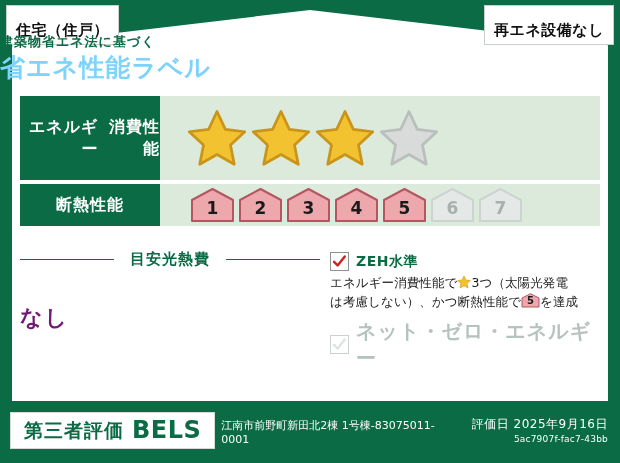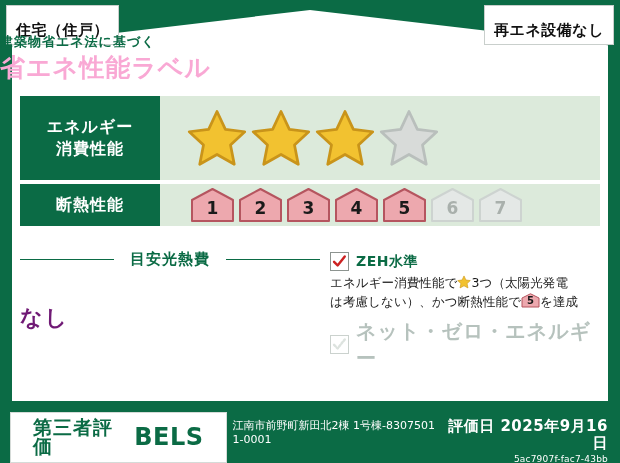--- a/index.html
+++ b/index.html
@@ -24,36 +24,36 @@
   .roof{
     position:absolute;left:12px;top:10px;width:596px;height:80px;
     background:#ffffff;
     clip-path:polygon(50% 0%, 100% 44%, 100% 100%, 0% 100%, 0% 44%);
   }
   .title-wrap{
     position:absolute;left:0;top:34px;width:620px;
     pointer-events:none;
   }
   .title-sub{font-size:13px;font-weight:700;color:#0b6b45;letter-spacing:1px;line-height:1.2;}
-  .title-main{font-size:25px;font-weight:700;color:#f9a8d4;letter-spacing:1px;line-height:1.25;margin-top:2px;}
+  .title-main{font-size:25px;font-weight:700;color:#7dd3fc;letter-spacing:1px;line-height:1.25;margin-top:2px;}
 
   
   .card{
     position:absolute;left:12px;top:88px;width:596px;height:313px;
     background:#ffffff;box-sizing:border-box;
   }
 
   
   .row{display:flex;align-items:stretch;}
   .row-energy{position:absolute;left:8px;top:8px;width:580px;height:84px;}
   .row-insul{position:absolute;left:8px;top:96px;width:580px;height:42px;}
 
   .row-head{
     width:140px;flex:0 0 140px;background:#0b6b45;color:#fff;
-    display:flex;flex-direction:column;align-items:center;justify-content:center;
+    display:flex;align-items:center;justify-content:center;
     font-size:16px;font-weight:700;letter-spacing:1px;line-height:1.35;text-align:right;
   }
   .row-head .ln{display:block;}
   .row-body{
     flex:1 1 auto;background:#dceadb;display:flex;align-items:center;
     padding-left:26px;box-sizing:border-box;
   }
   .row-insul .row-body{padding-left:30px;}
 
   
@@ -117,32 +117,32 @@
   }
   .nze-label{font-size:20px;font-weight:700;color:#b6c2bd;letter-spacing:1px;}
 
   
   .footer{
     position:absolute;left:0;top:405px;width:620px;height:58px;
     display:flex;align-items:flex-start;
   }
   .bels-box{
     margin:7px 0 0 10px;background:#fff;border:1px solid #d5dbd8;
-    padding:5px 22px 6px;display:flex;align-items:center;gap:8px;
+    padding:5px 13px 6px;display:flex;align-items:center;gap:8px;
   }
   .bels-jp{font-size:19px;font-weight:700;color:#0b6b45;letter-spacing:1px;line-height:1;}
   .bels-en{font-size:24px;font-weight:700;color:#0b6b45;letter-spacing:.5px;line-height:1;}
   .addr{
     margin:14px 0 0 6px;width:215px;color:#fff;font-size:11px;line-height:1.3;
     word-break:break-all;
   }
   .foot-right{
     margin-left:auto;margin-right:12px;margin-top:13px;text-align:right;color:#fff;
   }
-  .eval-date{font-size:15px;font-weight:700;letter-spacing:.5px;line-height:1.1;}
+  .eval-date{font-size:12px;font-weight:400;letter-spacing:.5px;line-height:1.1;}
   .hash{font-size:9px;line-height:1.4;margin-top:2px;letter-spacing:.2px;}
 </style>
 </head>
 <body>
 
 <div class="label-root">
 
   <div class="roof"></div>
 
   <div class="badge badge-left">住宅（住戸）</div>

